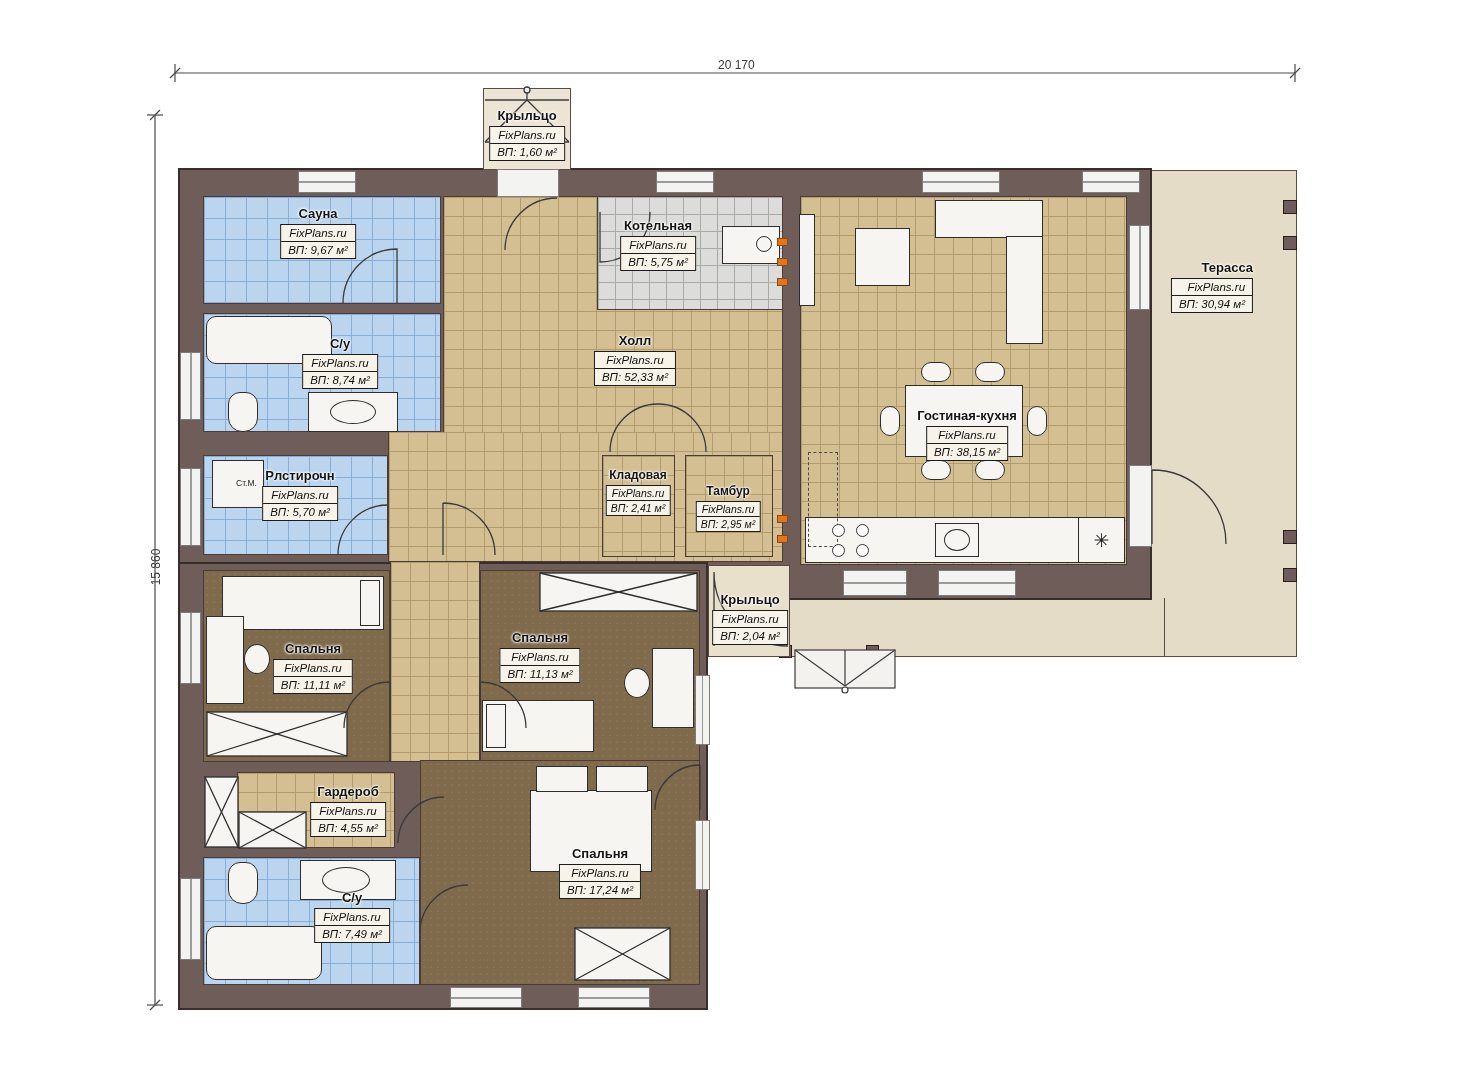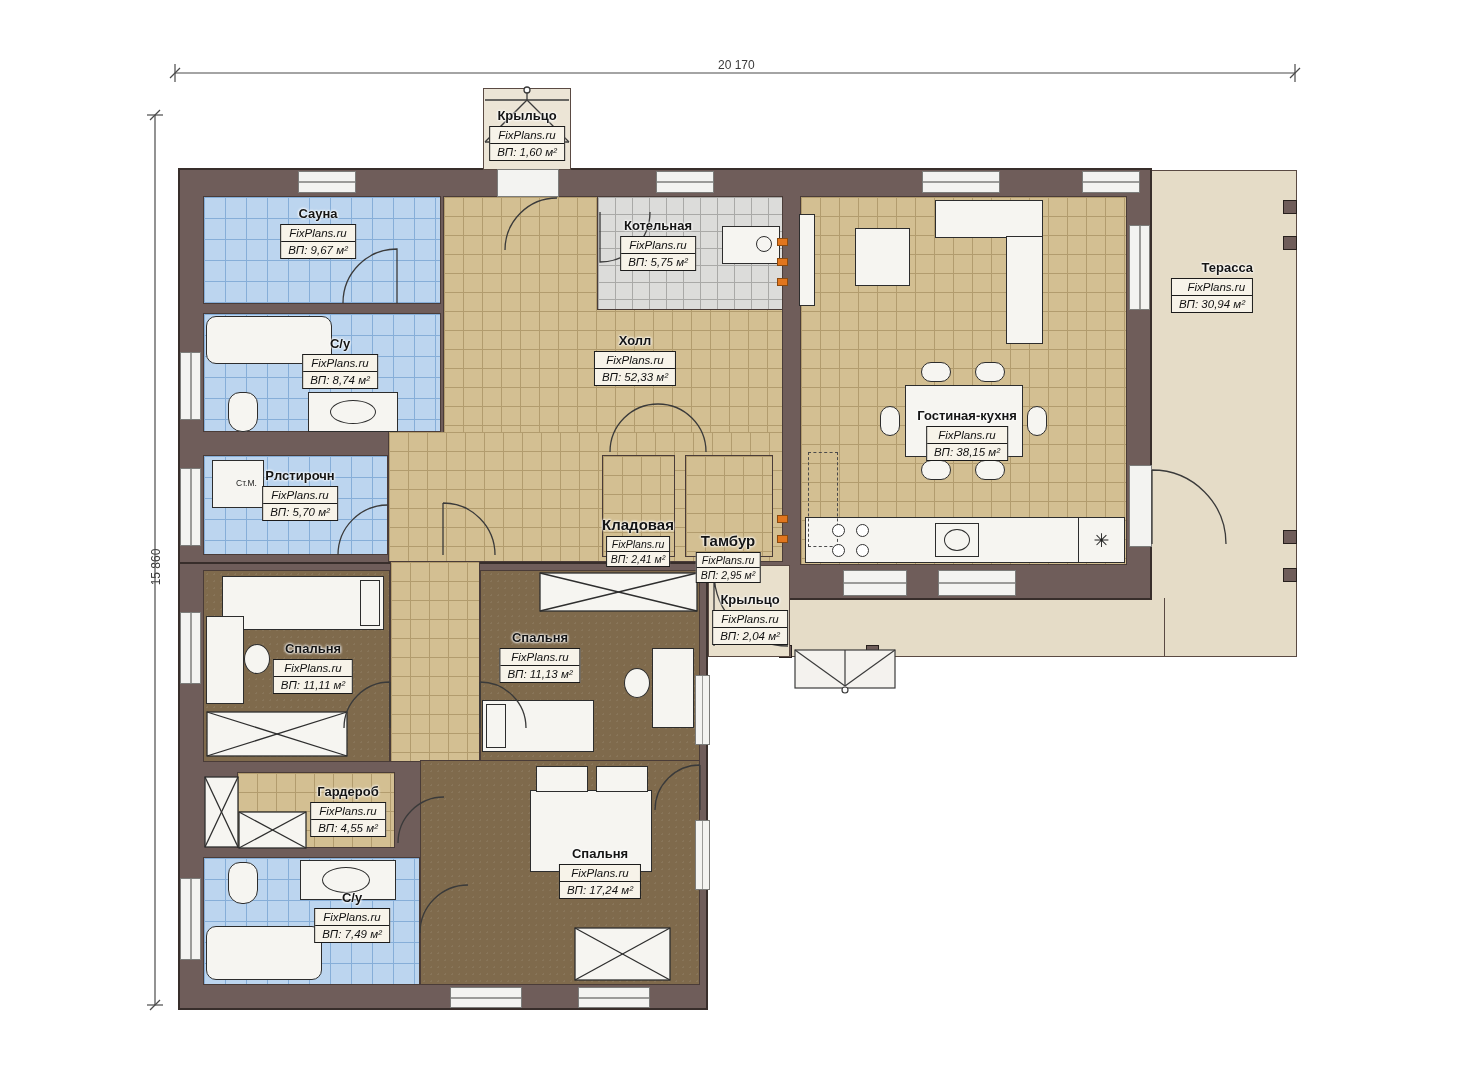--- a/index.html
+++ b/index.html
@@ -30,21 +30,21 @@
   .dashedbox{border:1.5px dashed #4b4b4b;background:transparent;}
   .radiator{background:#e2761e;border:1px solid #8a4a10;}
   .post{background:#6f5d5a;border:1px solid #27201d;}
   
   .label{position:absolute;transform:translateX(-50%);text-align:center;z-index:40;}
   .room-name{font-weight:bold;font-size:13px;color:#141414;white-space:nowrap;
              text-shadow:0 0 3px #fff,0 0 3px #fff,0 0 2px #fff;margin-bottom:3px;}
   .label-box{display:inline-block;background:#f7f3e9;border:1.5px solid #1b1b1b;}
   .label-box .row{padding:2px 7px;font-size:11.5px;color:#111;white-space:nowrap;font-style:italic;}
   .label-box .row + .row{border-top:1.5px solid #1b1b1b;}
-  .label.small .room-name{font-size:15px;margin-top:48px;}
+  .label.small .room-name{font-size:12px;}
   .label.small .label-box .row{font-size:10.5px;padding:1px 4px;}
   .dim-label{position:absolute;font-size:12px;color:#3a3a3a;z-index:5;}
   .tinytag{position:absolute;font-size:8.5px;color:#222;z-index:30;}
   .burner{position:absolute;width:11px;height:11px;border-radius:50%;border:1.2px solid #333;background:#fff;}
   .fridge{display:flex;align-items:center;justify-content:center;font-size:19px;color:#222;}
   svg{position:absolute;left:0;top:0;z-index:30;pointer-events:none;}
 </style>
 </head>
 <body>
 

